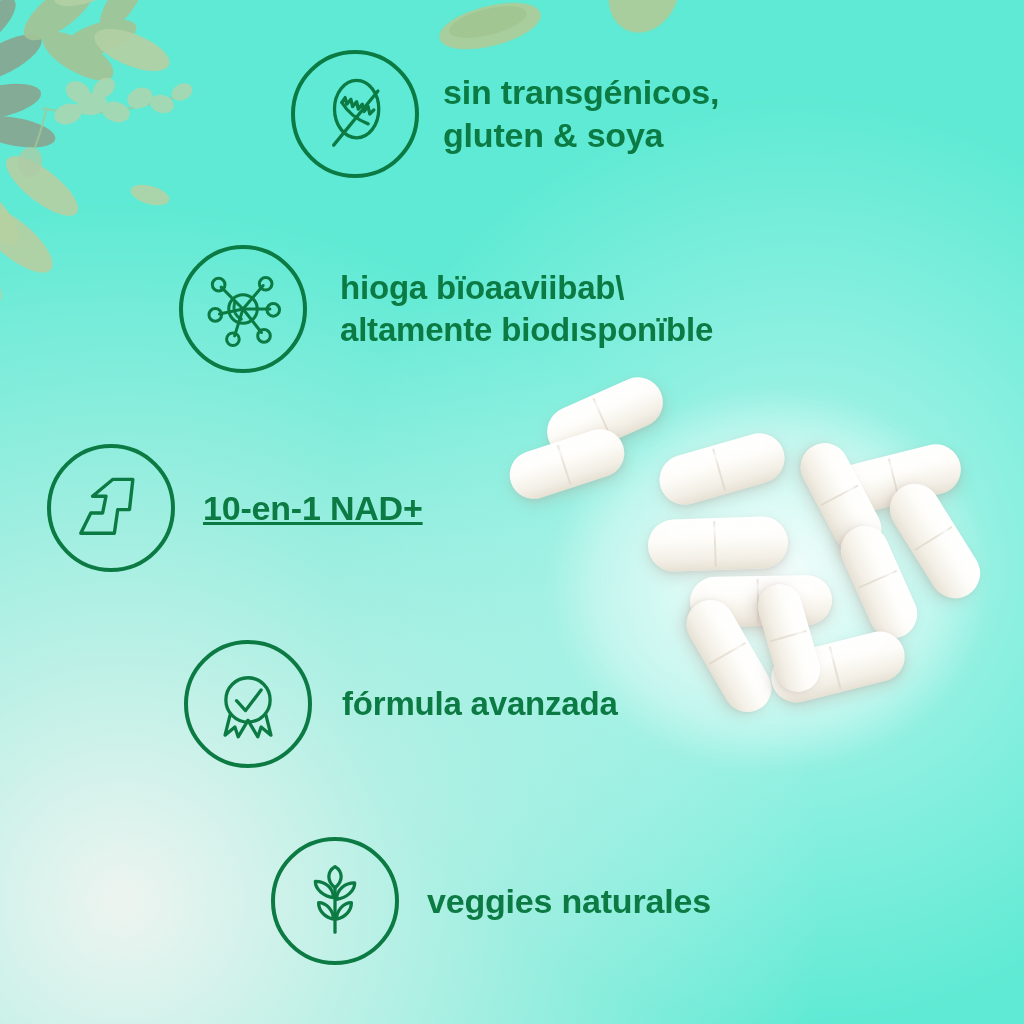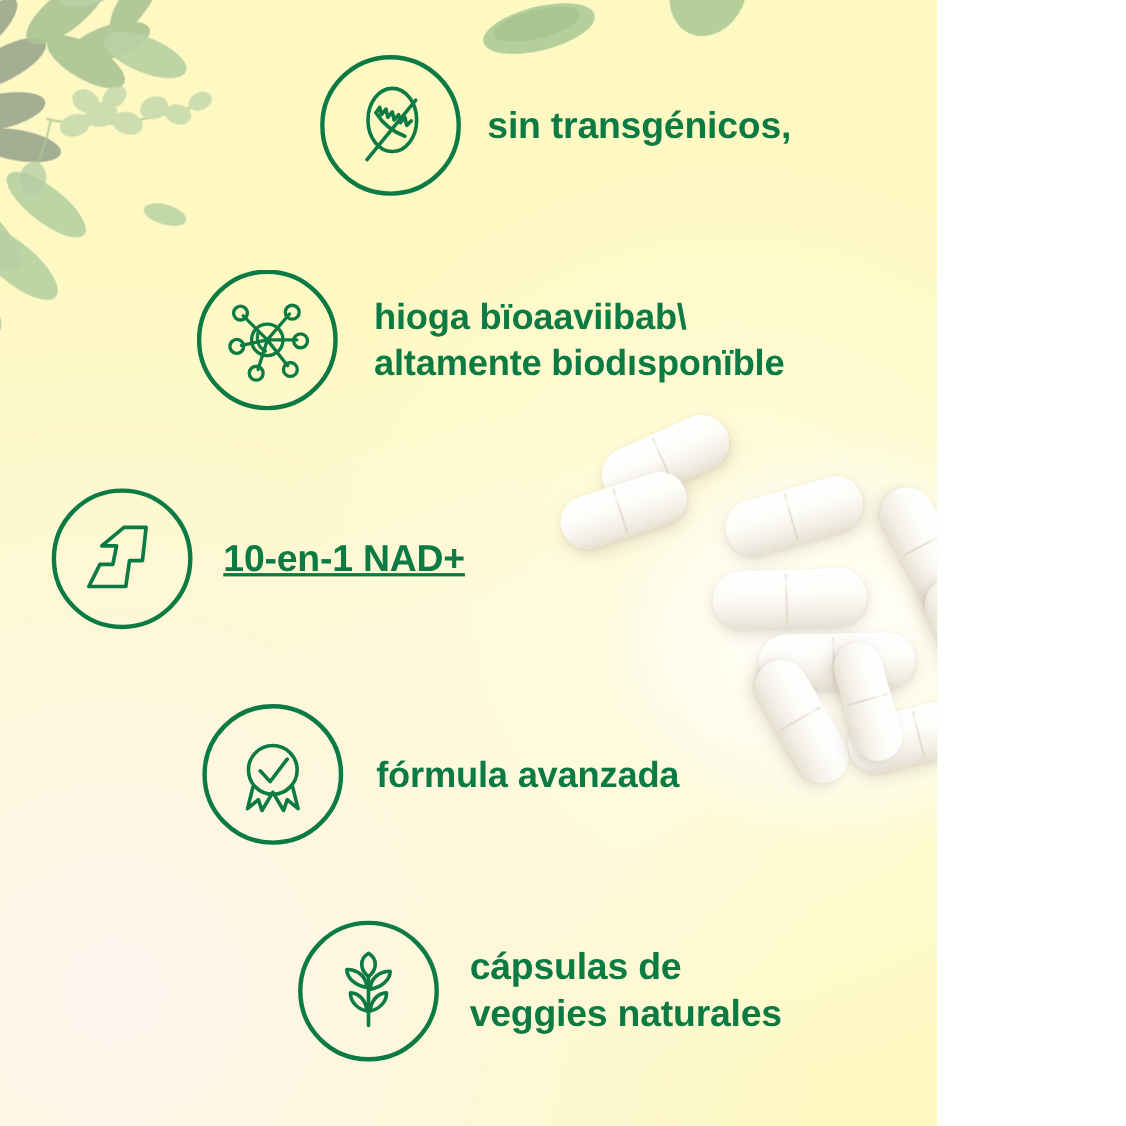--- a/index.html
+++ b/index.html
@@ -8,23 +8,23 @@
   }
   body {
     width: 1024px;
     height: 1024px;
     overflow: hidden;
     font-family: "Liberation Sans", sans-serif;
   }
 
   #canvas {
     position: relative;
-    width: 852px;
+    width: 1024px;
     height: 1024px;
-    background: #fef9c3;
+    background: #5eead4;
     overflow: hidden;
   }
 
   
   .bg-tint {
     position: absolute;
     inset: 0;
     background:
       radial-gradient(circle at 78% 55%, rgba(255,255,255,0.55) 0%, rgba(255,255,255,0) 48%),
       radial-gradient(circle at 12% 88%, rgba(253,245,243,0.9) 0%, rgba(250,241,239,0) 55%);
@@ -229,20 +229,21 @@
     <div class="icon-badge">
       <svg viewBox="0 0 100 100" width="82" height="82" fill="none" stroke="#0b7a43" stroke-width="4" stroke-linecap="round" stroke-linejoin="round">
         <ellipse cx="52" cy="44" rx="27" ry="35"></ellipse>
         <path d="M34 36 L38 30 L40 38 L45 32 L47 41 L52 35 L54 44 L59 38 L61 47 L66 41 L68 50 L73 45"></path>
         <path d="M34 36 C40 46, 50 56, 66 62"></path>
         <path d="M78 22 L24 88"></path>
       </svg>
     </div>
     <div class="feature-text">
       <span class="line">sin transgénicos,</span>
+      <span class="line">gluten &amp; soya</span>
     </div>
   </div>
 
   <div class="feature-row" id="row-bioavail">
     <div class="icon-badge">
       <svg viewBox="0 0 100 100" width="84" height="84" fill="none" stroke="#0b7a43" stroke-width="3.6" stroke-linecap="round" stroke-linejoin="round">
         <line x1="50" y1="50" x2="24" y2="24"></line>
         <line x1="50" y1="50" x2="74" y2="22"></line>
         <line x1="50" y1="50" x2="82" y2="50"></line>
         <line x1="50" y1="50" x2="22" y2="56"></line>
@@ -294,18 +295,17 @@
       <svg viewBox="0 0 100 100" width="82" height="82" fill="none" stroke="#0b7a43" stroke-width="4" stroke-linecap="round" stroke-linejoin="round">
         <line x1="50" y1="34" x2="50" y2="88"></line>
         <path d="M50 34 C40 26, 40 14, 50 8 C60 14, 60 26, 50 34 Z"></path>
         <path d="M48 46 C36 44, 26 36, 26 26 C38 26, 48 34, 48 46 Z"></path>
         <path d="M52 48 C64 46, 74 38, 74 28 C62 28, 52 36, 52 48 Z"></path>
         <path d="M48 72 C38 70, 30 62, 30 52 C40 52, 48 62, 48 72 Z"></path>
         <path d="M52 72 C62 70, 70 62, 70 52 C60 52, 52 62, 52 72 Z"></path>
       </svg>
     </div>
     <div class="feature-text">
-      <span class="line">cápsulas de</span>
       <span class="line">veggies naturales</span>
     </div>
   </div>
 
 </div>
 
 </body></html>

